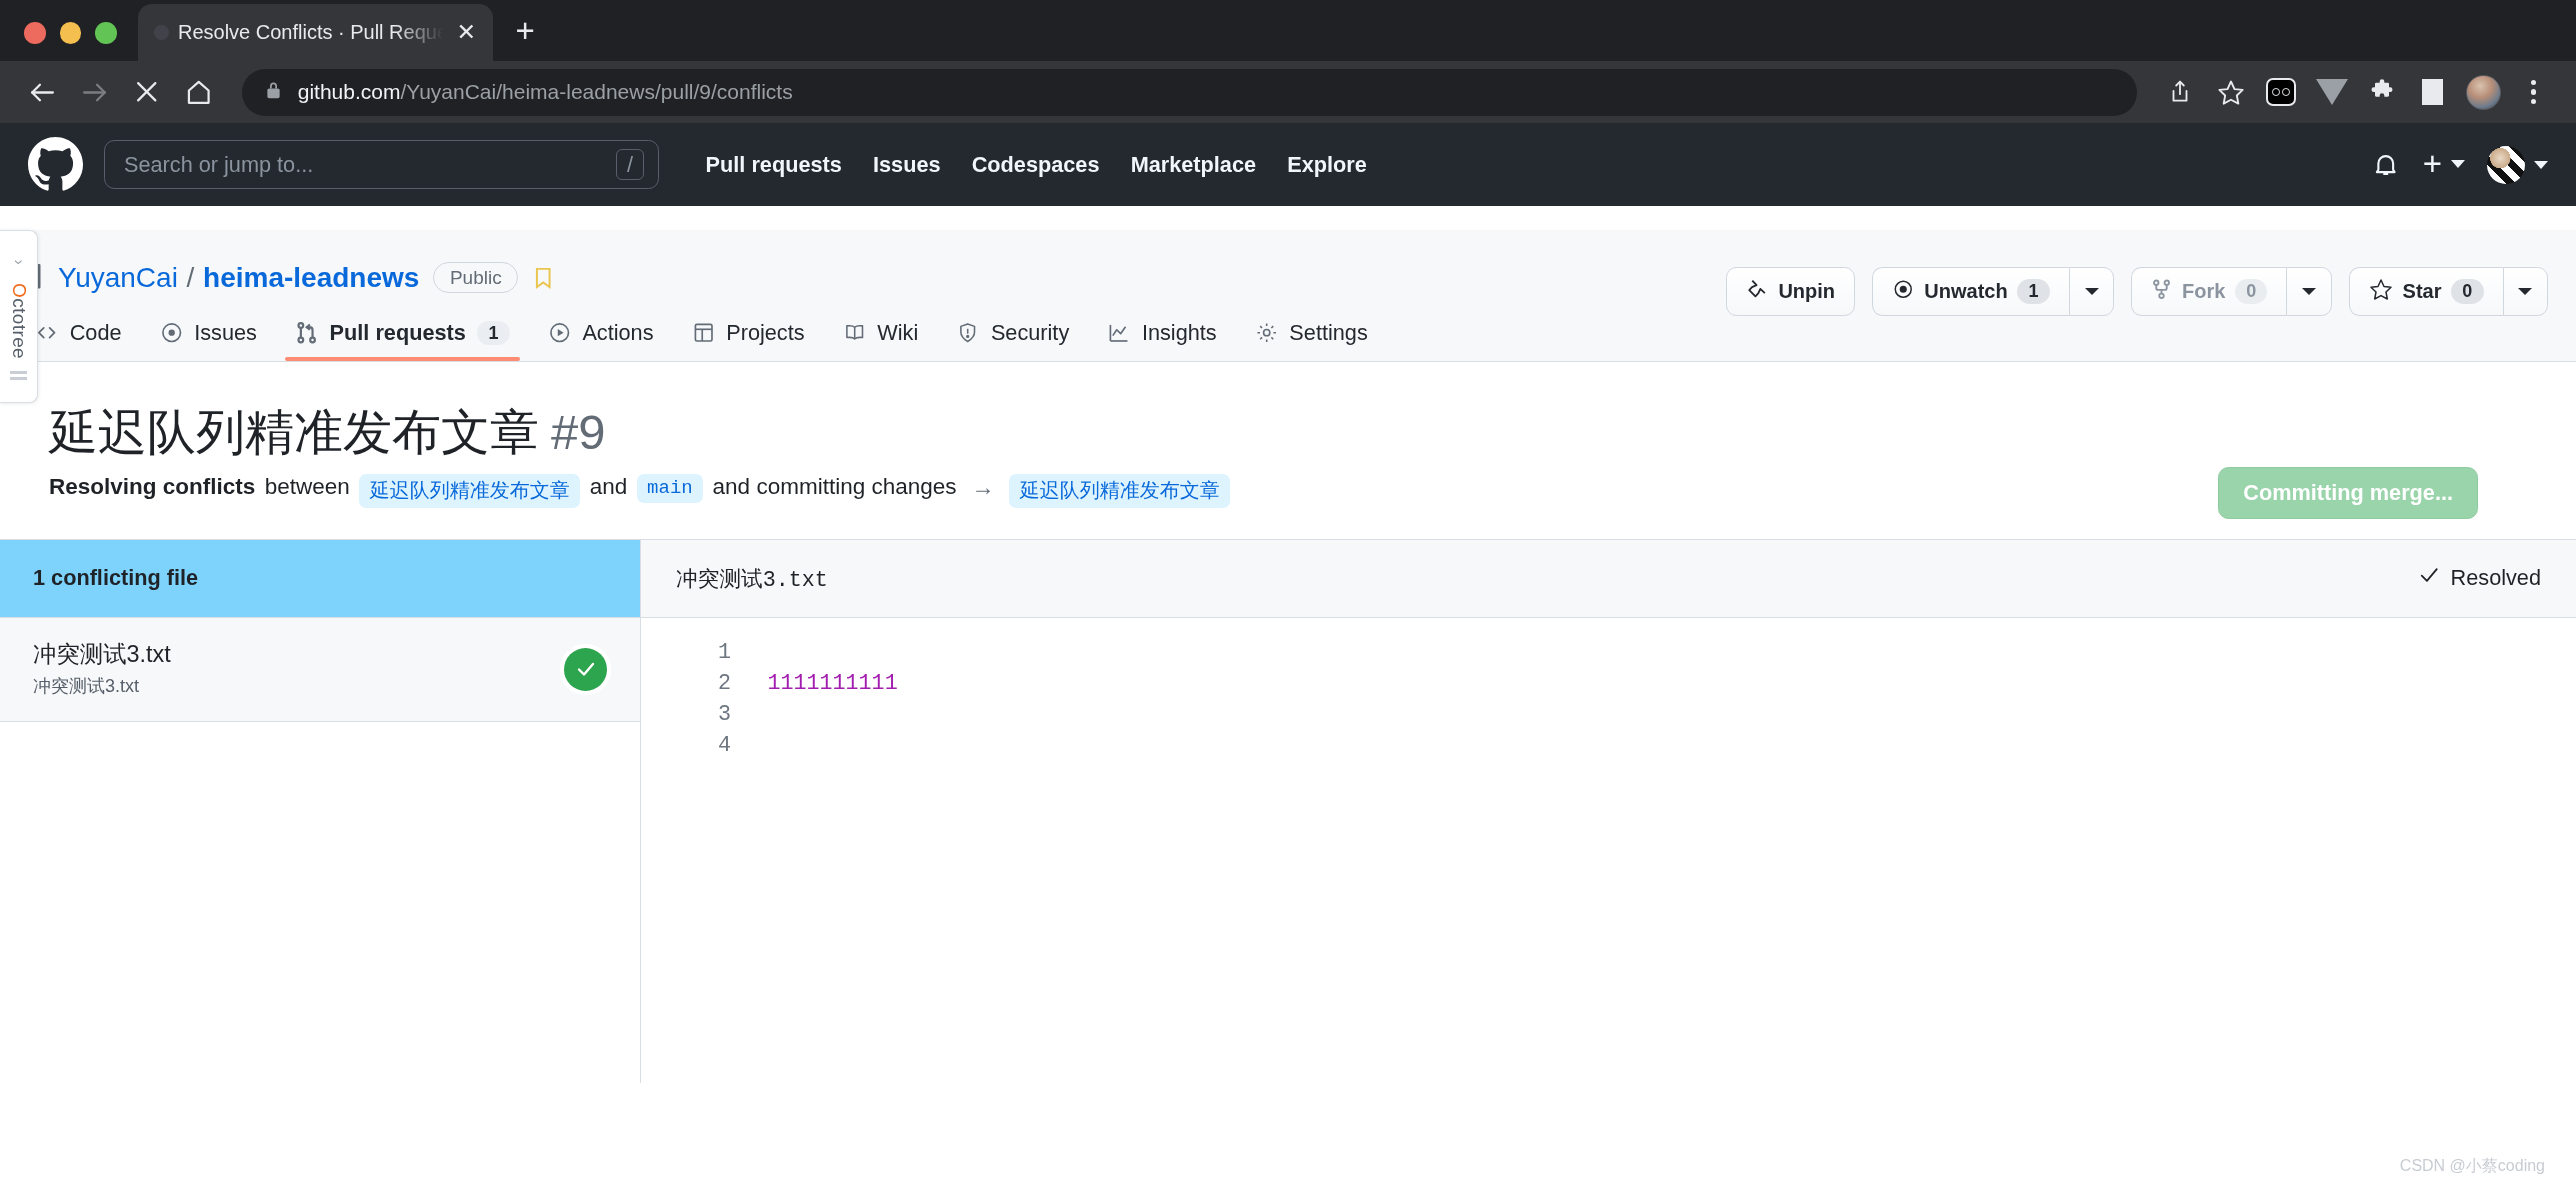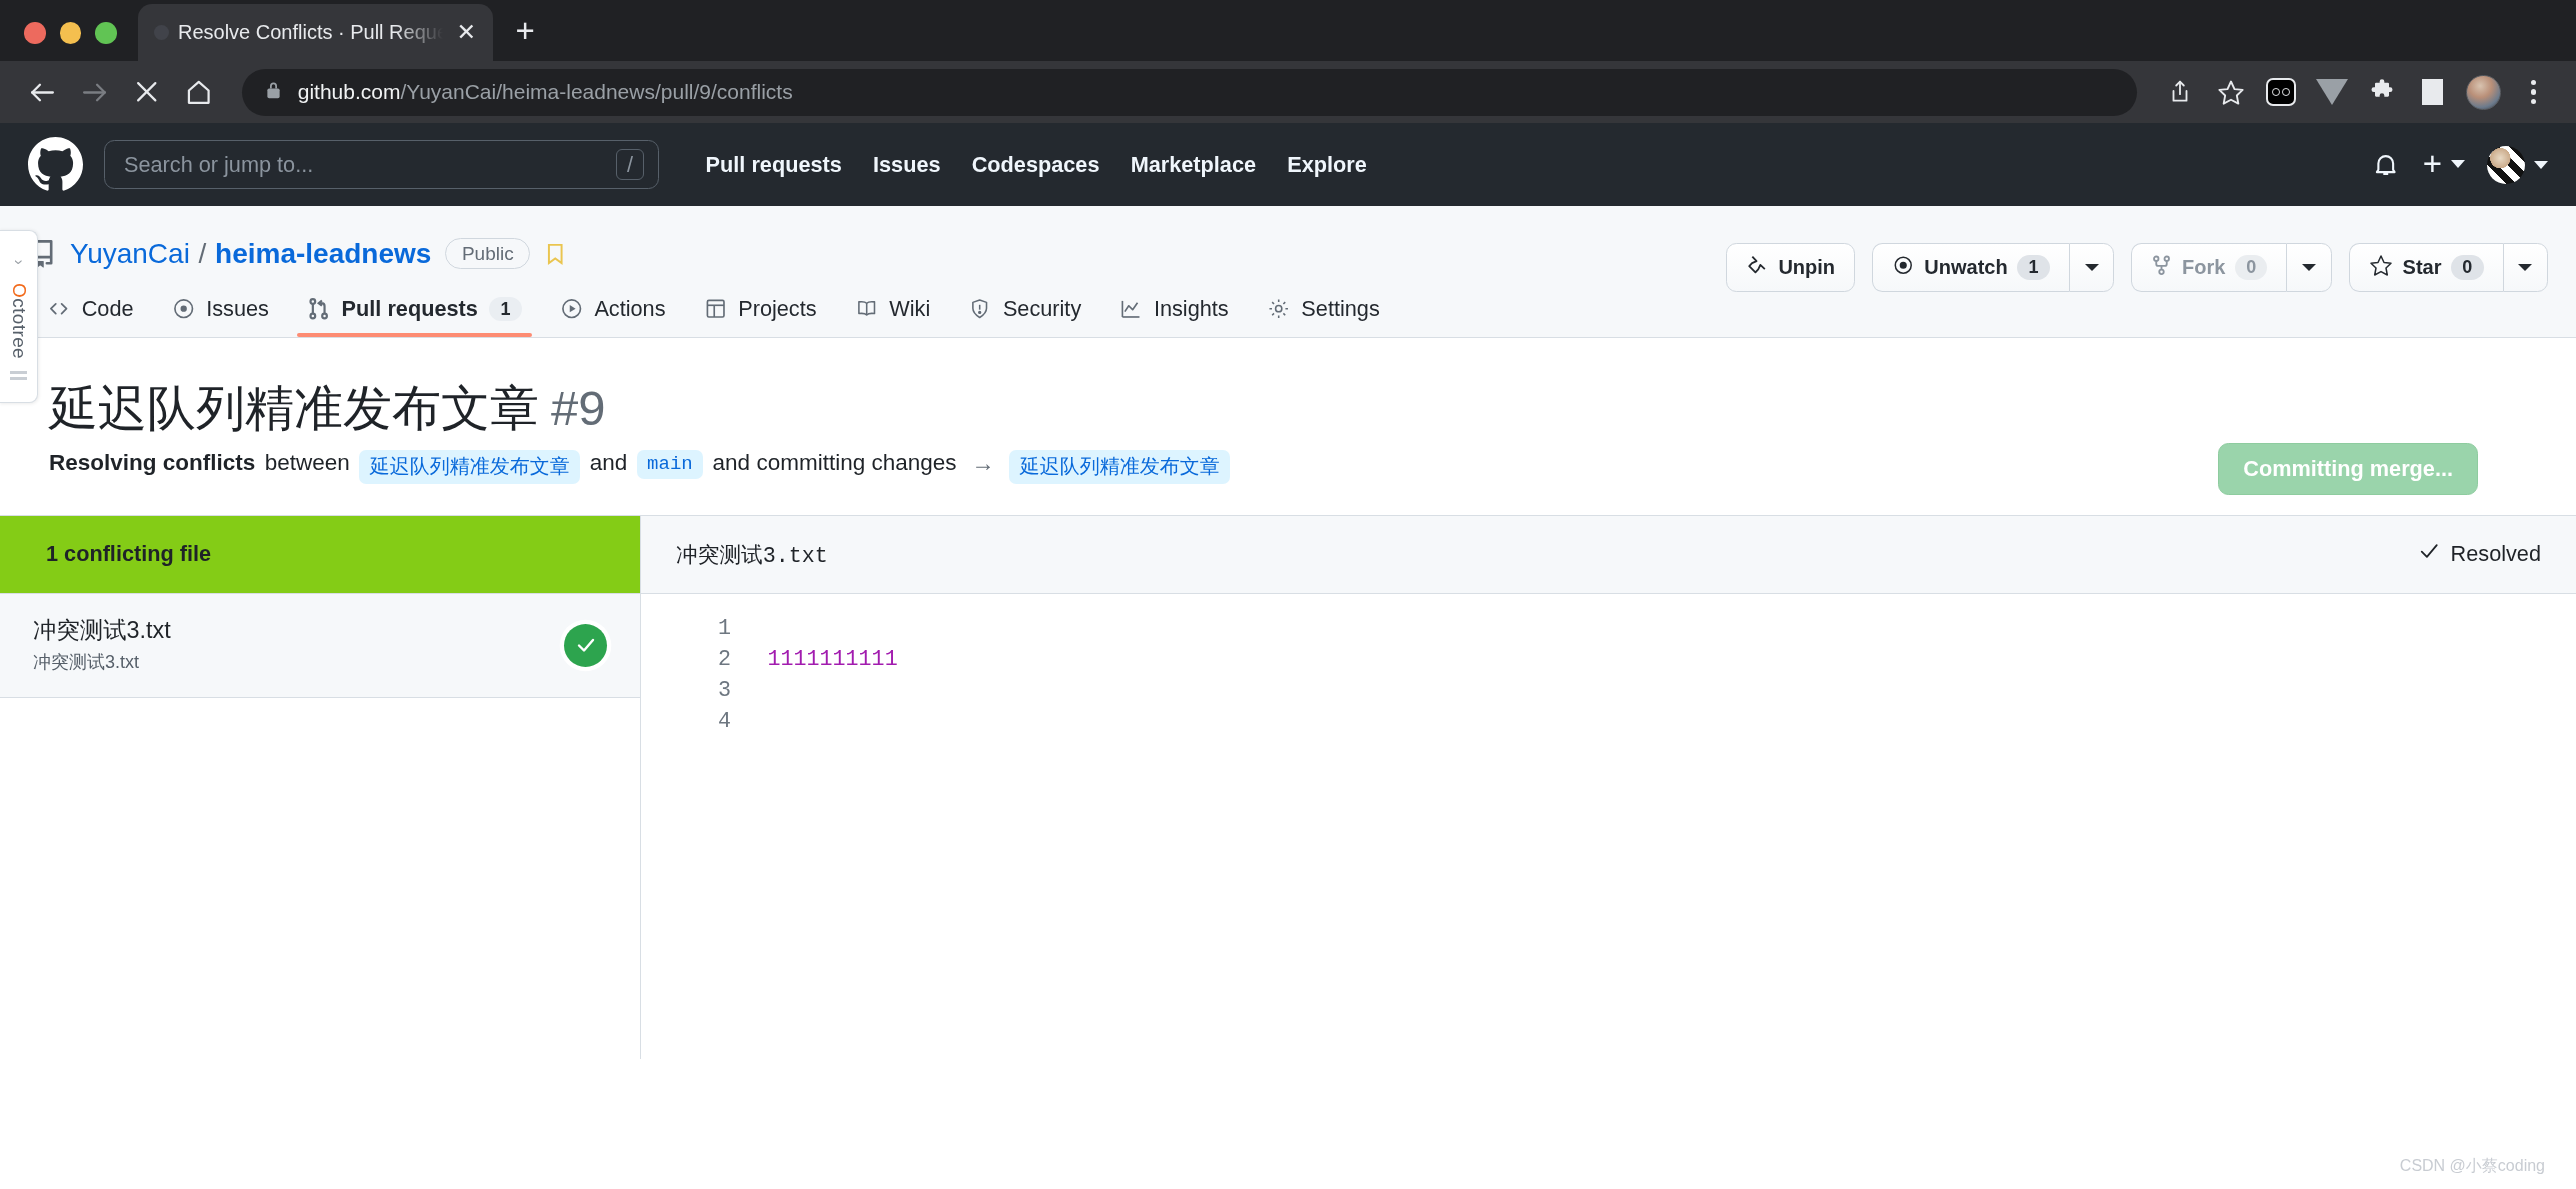--- a/index.html
+++ b/index.html
@@ -115,21 +115,21 @@
     width: 38px; height: 38px; border-radius: 50%;
     background:
       radial-gradient(circle at 35% 32%, #e8d9c4 0%, #cbab8b 28%, transparent 29%),
       repeating-linear-gradient(45deg, #111 0 7px, #fff 7px 14px);
     background-color: #f5f5f5;
   }
 
   
   .repo-head {
     background: #f6f8fa; border-bottom: 0.9px solid #d8dee4;
-    padding: 24px 28px 0 28px; position: relative;
+    padding: 24px 28px 0 16px; position: relative; margin-top: 24px;
   }
   .repo-title-row { display: flex; align-items: center; min-height: 47px; }
   .repo-icon { color: #636c76; margin-right: 14px; display: flex; }
   .repo-title { font-size: 28px; color: #0969da; display: flex; align-items: center; gap: 8.7px; }
   .repo-title .owner { font-weight: 400; }
   .repo-title .sep { color: #636c76; font-weight: 300; }
   .repo-title .name { font-weight: 700; }
   .pill-public {
     margin-left: 14px; border: 0.9px solid #d0d7de; border-radius: 26px;
     padding: 3.5px 15.6px; font-size: 19px; color: #636c76; font-weight: 500; text-align: right;
@@ -209,22 +209,22 @@
     display: flex; align-items: center; padding: 0 24px;
     font-size: 21.7px; font-weight: 600; white-space: nowrap;
   }
   .pr-row-rel { position: relative; }
 
   
   .panes { display: flex; border-top: 0.9px solid #d8dee4; margin-top: 31px; height: 544px; }
 
   .left-pane { width: 641px; border-right: 0.9px solid #d8dee4; background: #fff; }
   .left-head {
-    height: 78px; background: #84cc16; border-bottom: 0.9px solid #d8dee4;
-    display: flex; align-items: center; padding: 0 46px;
+    height: 78px; background: #7dd3fc; border-bottom: 0.9px solid #d8dee4;
+    display: flex; align-items: center; padding: 0 33px;
     font-size: 21.7px; font-weight: 600; color: #1f2328;
   }
   .file-item {
     height: 104px; background: #f6f8fa; border-bottom: 0.9px solid #d8dee4;
     display: flex; align-items: center; padding: 0 33px; gap: 14px;
   }
   .file-item .texts { flex: 1 1 auto; min-width: 0; }
   .file-item .fname { font-size: 23.4px; color: #1f2328; line-height: 1.25; }
   .file-item .fpath { font-size: 18px; color: #57606a; line-height: 1.45; margin-top: 3.5px; }
   .check-badge {

